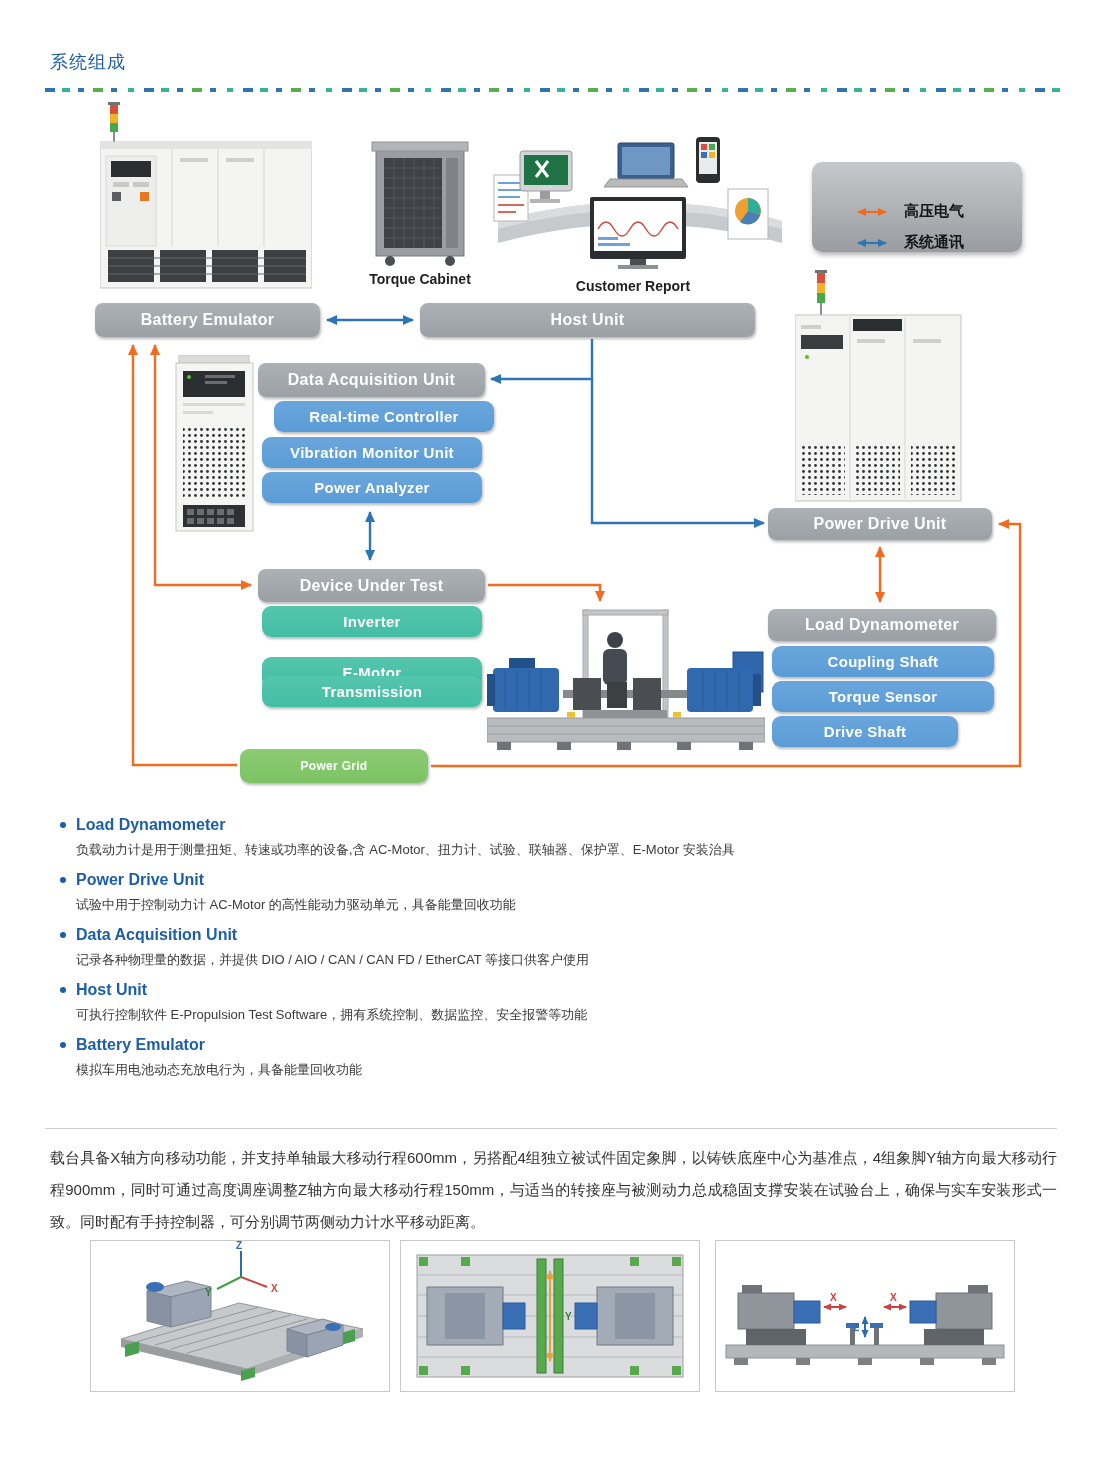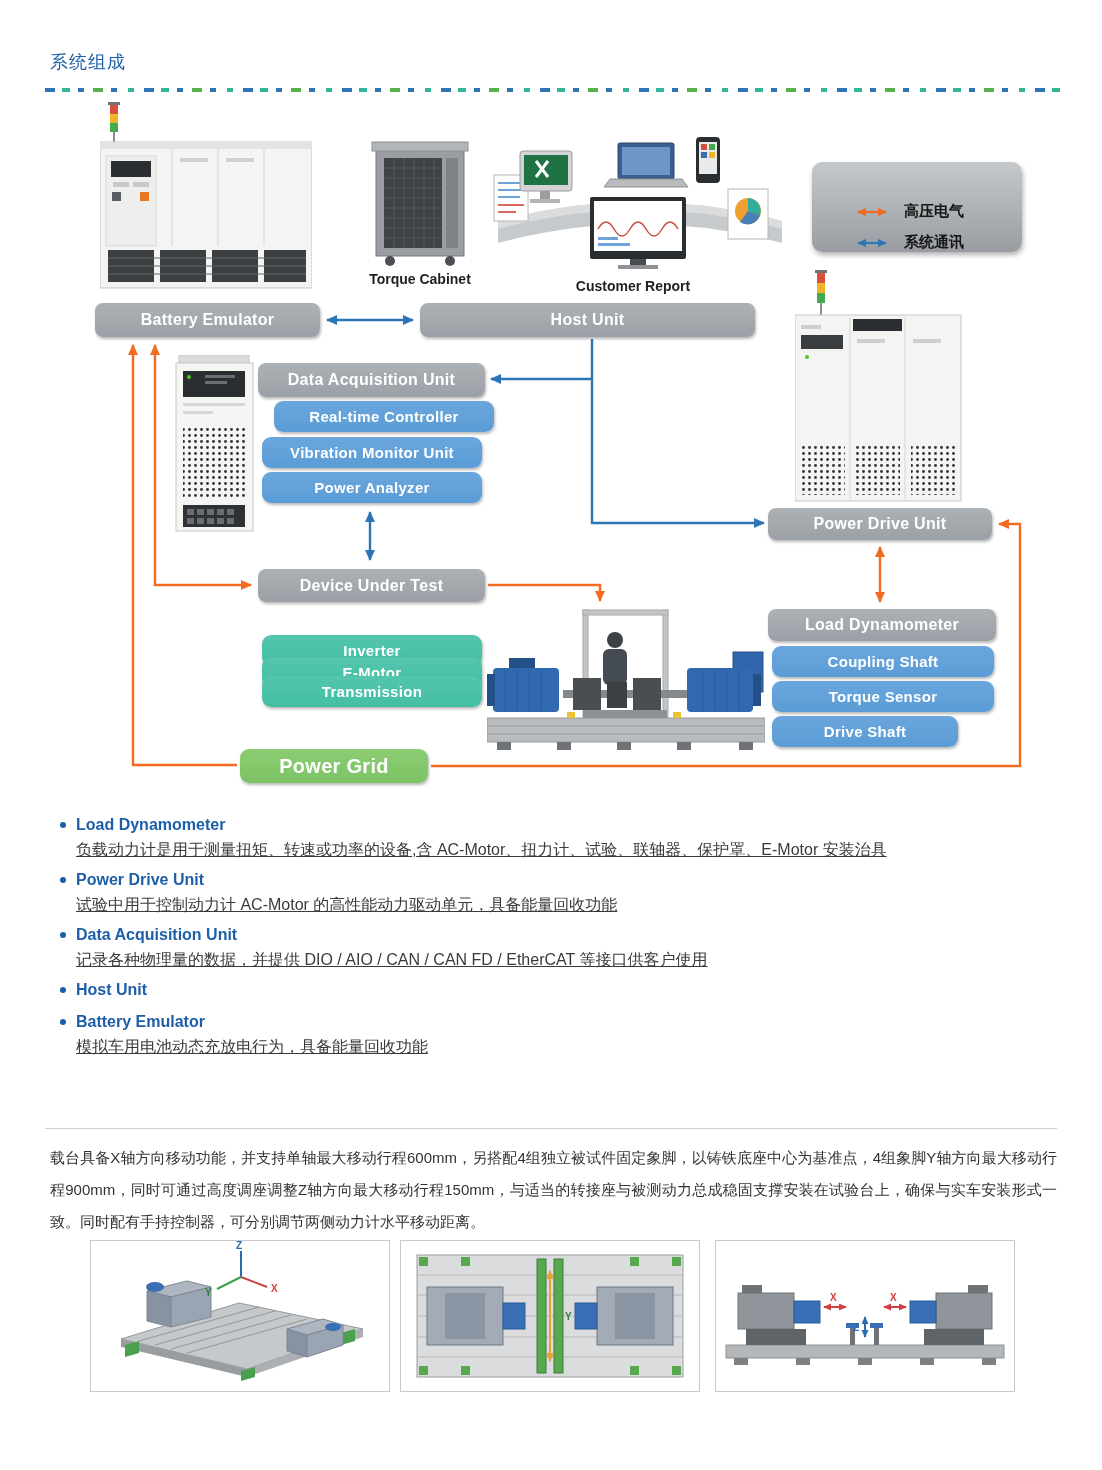--- a/index.html
+++ b/index.html
@@ -22,36 +22,36 @@
   .diagram { position:absolute; left:0; top:0; width:1102px; height:800px; }
   .img { position:absolute; line-height:0; }
   .caption { position:absolute; font-size:14px; font-weight:700; color:#1f1f1f; text-align:center; }
 
   .node { position:absolute; display:flex; align-items:center; justify-content:center;
     color:#fff; font-weight:700; border-radius:8px; letter-spacing:.3px;
     box-shadow: 1px 2px 3px rgba(0,0,0,.28); }
   .node.gray  { font-size:16px; background:linear-gradient(180deg,#abb1b5,var(--gray-node,#9aa0a5)); }
   .node.blue  { font-size:15px; background:linear-gradient(180deg,#6aa6dc,var(--blue-node,#5b9cd6)); border-radius:9px; }
   .node.teal  { font-size:15px; background:linear-gradient(180deg,#54c6ad,var(--teal-node,#43bea4)); border-radius:9px; }
-  .node.green { font-size:20px; background:linear-gradient(180deg,#8ccc74,var(--green-node,#7cc364)); border-radius:9px; }
+  .node.green { font-size:12px; background:linear-gradient(180deg,#8ccc74,var(--green-node,#7cc364)); border-radius:9px; }
 
   .legend { position:absolute; left:812px; top:124px; width:210px; height:90px; border-radius:10px;
     background:linear-gradient(180deg,#c6c9cb,#999da1); box-shadow:1px 3px 5px rgba(0,0,0,.3);
     display:flex; flex-direction:column; justify-content:flex-end; gap:12px; padding-left:40px;margin-top:38px; }
   .legend-row { display:flex; align-items:center; gap:12px; font-size:15px; font-weight:700; color:#151515; }
   .legend-arrow { flex:0 0 auto; }
 
   .overlay { position:absolute; left:0; top:0; pointer-events:none; z-index:5; }
 
   .bullets { position:absolute; left:60px; top:815px; width:985px; }
   .bullet { margin-bottom:12px; }
   .bullet-title { display:flex; align-items:center; gap:10px; color:var(--title-blue,#1c5fa8);
     font-size:16px; font-weight:700; line-height:20px; }
   .bullet-dot { width:6px; height:6px; border-radius:50%; background:var(--title-blue,#1c5fa8); flex:0 0 auto; }
-  .bullet-desc { margin:6px 0 0 16px; font-size:16px; color:#3a3a3a; line-height:17px;text-decoration:underline; }
+  .bullet-desc { margin:6px 0 0 16px; font-size:13px; color:#3a3a3a; line-height:17px; }
 
   .plat-title { position:absolute; left:50px; top:1094px; font-size:18px; font-weight:700;
     color:var(--title-blue,#1c5fa8); letter-spacing:.5px; }
   .divider { position:absolute; left:45px; top:1128px; width:1012px; border-top:1px solid #cfcfcf; }
   .plat-text { position:absolute; left:50px; top:1142px; width:1007px; font-size:15px; color:#333;
     line-height:32px; text-align:justify; }
 
   .cad-box { position:absolute; top:1240px; width:300px; height:152px; background:#fff;
     border:1px solid #c9c9c9; }
   .ax { font-size:10px; font-weight:700; font-family:"Liberation Sans",sans-serif; }
@@ -301,21 +301,21 @@
       </div>
     </div>
 
     <div class="node gray" style="left:95px;  top:303px; width:225px; height:34px;">Battery Emulator</div>
     <div class="node gray" style="left:420px; top:303px; width:335px; height:34px;">Host Unit</div>
     <div class="node gray" style="left:258px; top:363px; width:227px; height:34px;">Data Acquisition Unit</div>
     <div class="node blue" style="left:274px; top:401px; width:220px; height:31px;">Real-time Controller</div>
     <div class="node blue" style="left:262px; top:437px; width:220px; height:31px;">Vibration Monitor Unit</div>
     <div class="node gray" style="left:258px; top:569px; width:227px; height:33px;">Device Under Test</div>
     <div class="node blue" style="left:262px; top:472px; width:220px; height:31px;">Power Analyzer</div>
-    <div class="node teal" style="left:262px; top:606px; width:220px; height:31px;margin-top:29px;">Inverter</div>
+    <div class="node teal" style="left:262px; top:606px; width:220px; height:31px;">Inverter</div>
     <div class="node teal" style="left:262px; top:641px; width:220px; height:31px;margin-top:16px;">E-Motor</div>
     <div class="node teal" style="left:262px; top:676px; width:220px; height:31px;">Transmission</div>
     <div class="node green" style="left:240px; top:749px; width:188px; height:34px;">Power Grid</div>
     <div class="node gray" style="left:768px; top:508px; width:224px; height:32px;">Power Drive Unit</div>
     <div class="node gray" style="left:768px; top:609px; width:228px; height:32px;">Load Dynamometer</div>
     <div class="node blue" style="left:772px; top:646px; width:222px; height:31px;">Coupling Shaft</div>
     <div class="node blue" style="left:772px; top:681px; width:222px; height:31px;">Torque Sensor</div>
     <div class="node blue" style="left:772px; top:716px; width:186px; height:31px;">Drive Shaft</div>
 
     <svg class="overlay" width="1102" height="800" viewBox="0 0 1102 800">
@@ -361,20 +361,21 @@
           <span class="bullet-dot"></span>
           <span>Data Acquisition Unit</span>
         </div>
       <div class="bullet-desc">记录各种物理量的数据，并提供 DIO / AIO / CAN / CAN FD / EtherCAT 等接口供客户使用</div>
     </div>
     <div class="bullet">
       <div class="bullet-title">
           <span class="bullet-dot"></span>
           <span>Host Unit</span>
         </div>
+      <div class="bullet-desc">可执行控制软件 E-Propulsion Test Software，拥有系统控制、数据监控、安全报警等功能</div>
     </div>
     <div class="bullet">
       <div class="bullet-title">
           <span class="bullet-dot"></span>
           <span>Battery Emulator</span>
         </div>
       <div class="bullet-desc">模拟车用电池动态充放电行为，具备能量回收功能</div>
     </div>
   </div>
 

